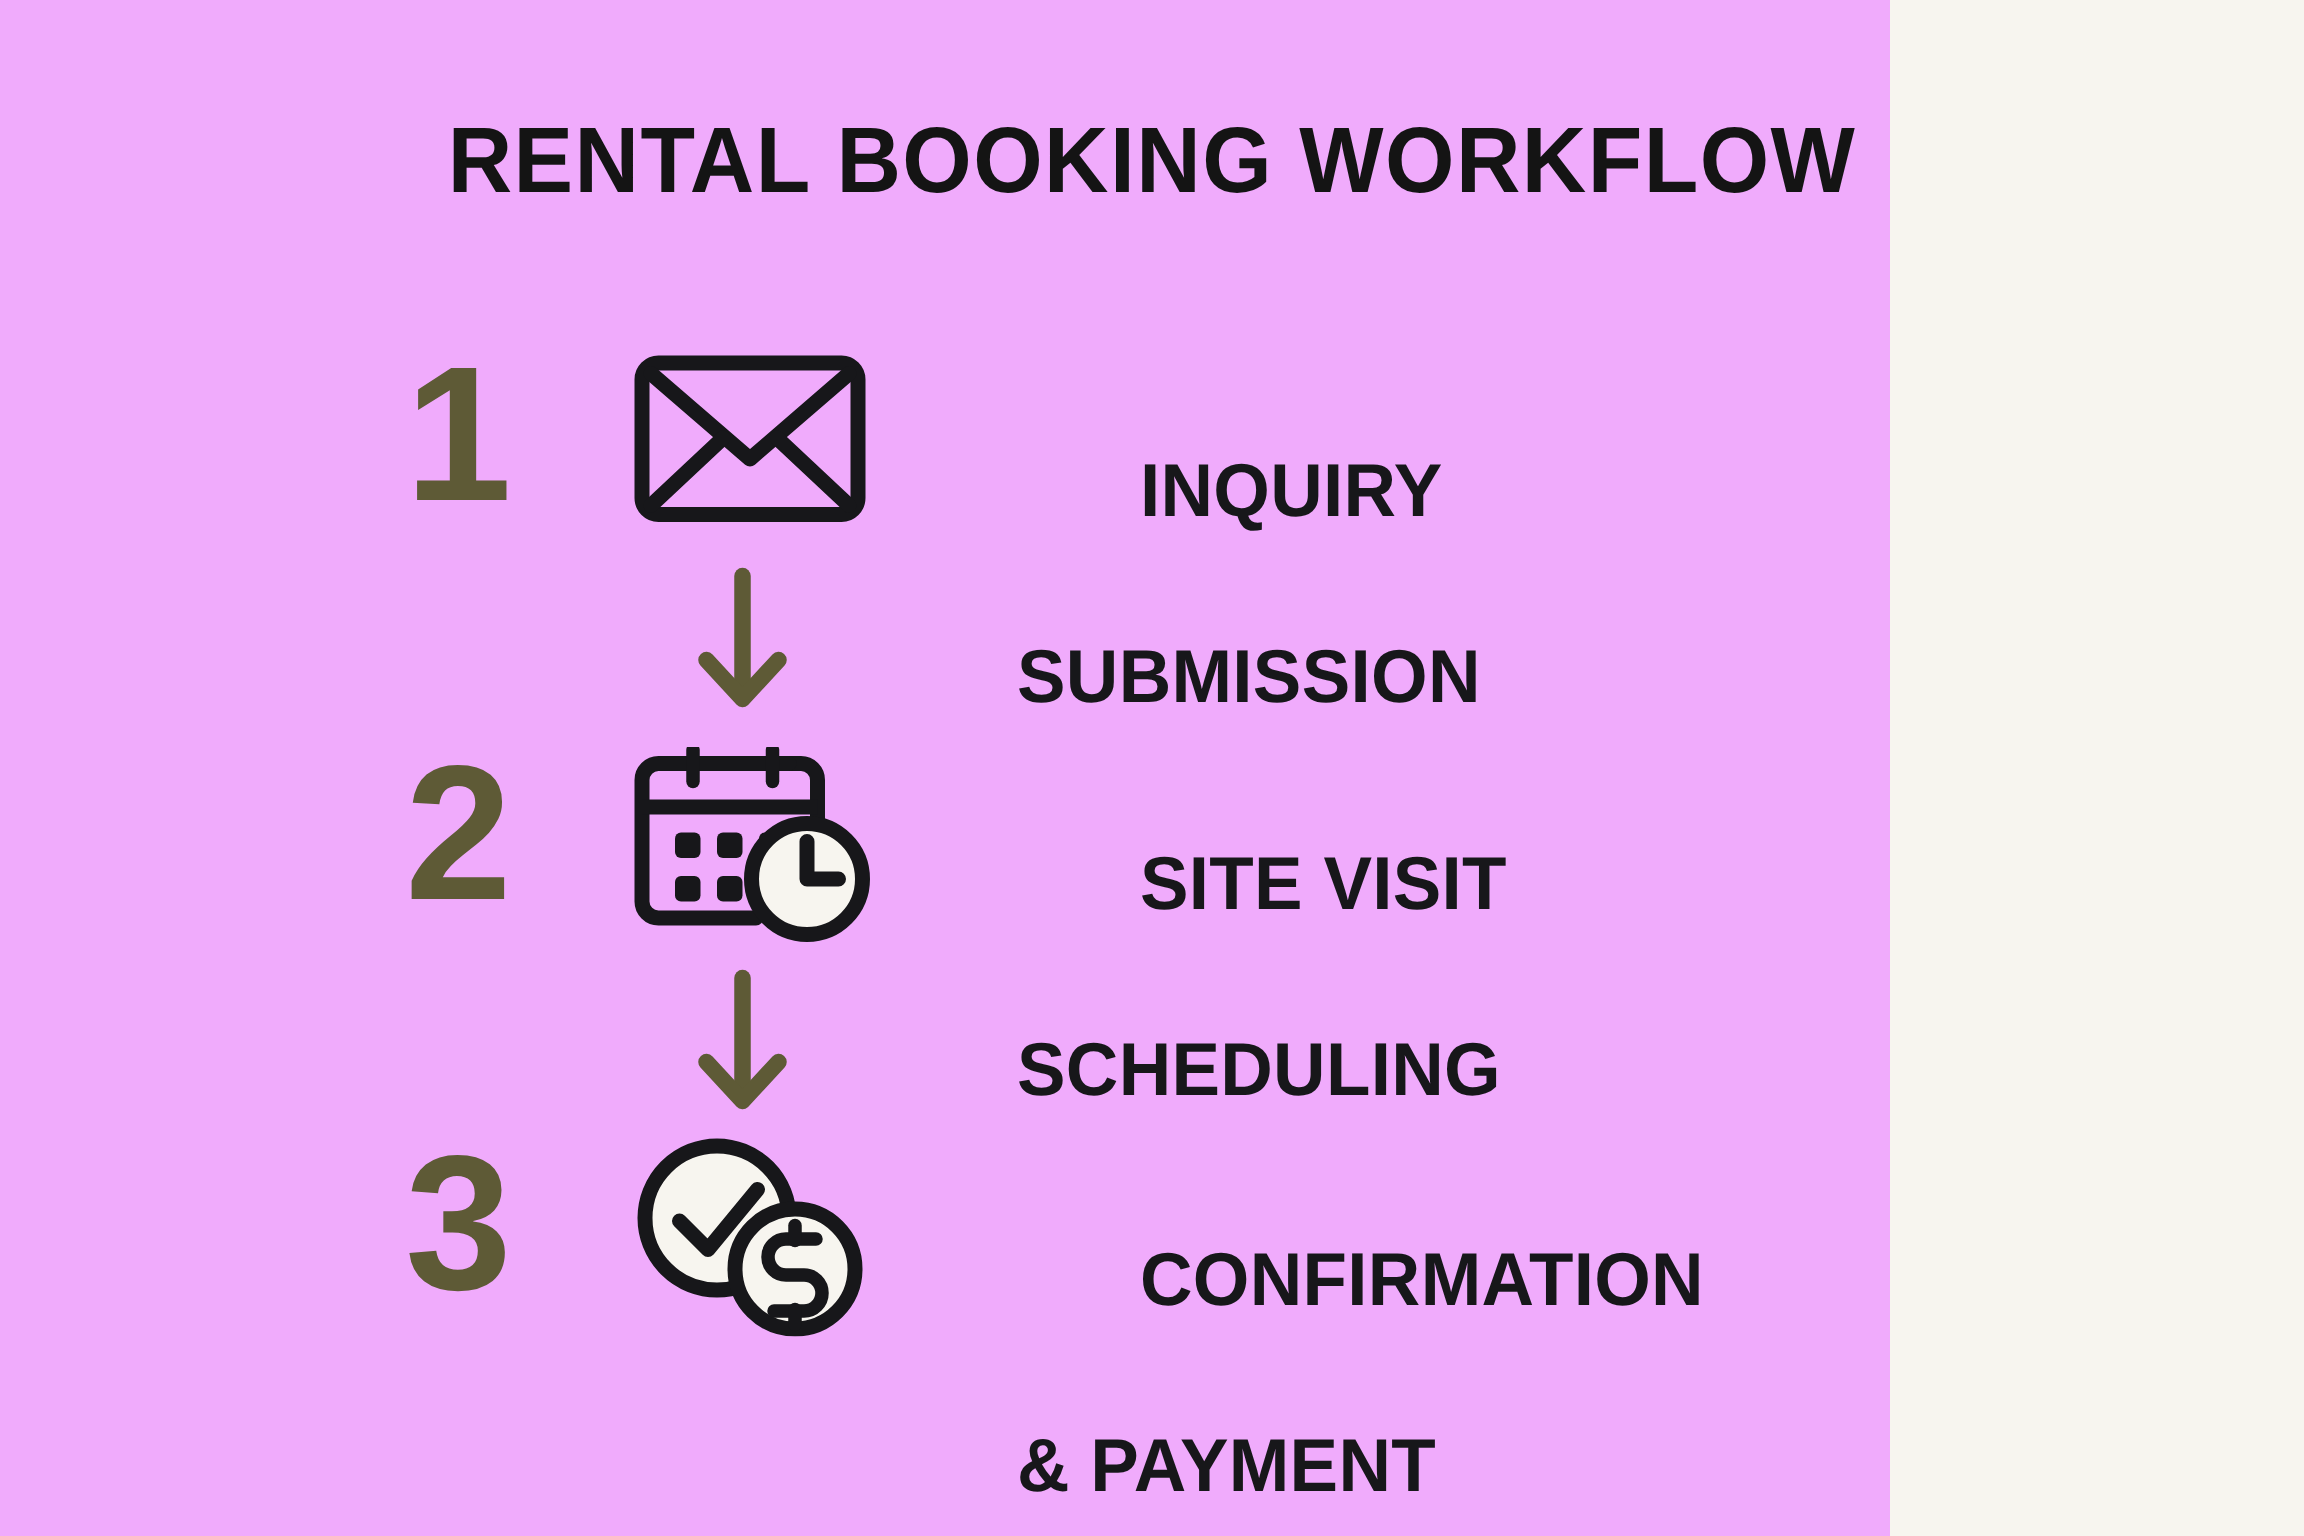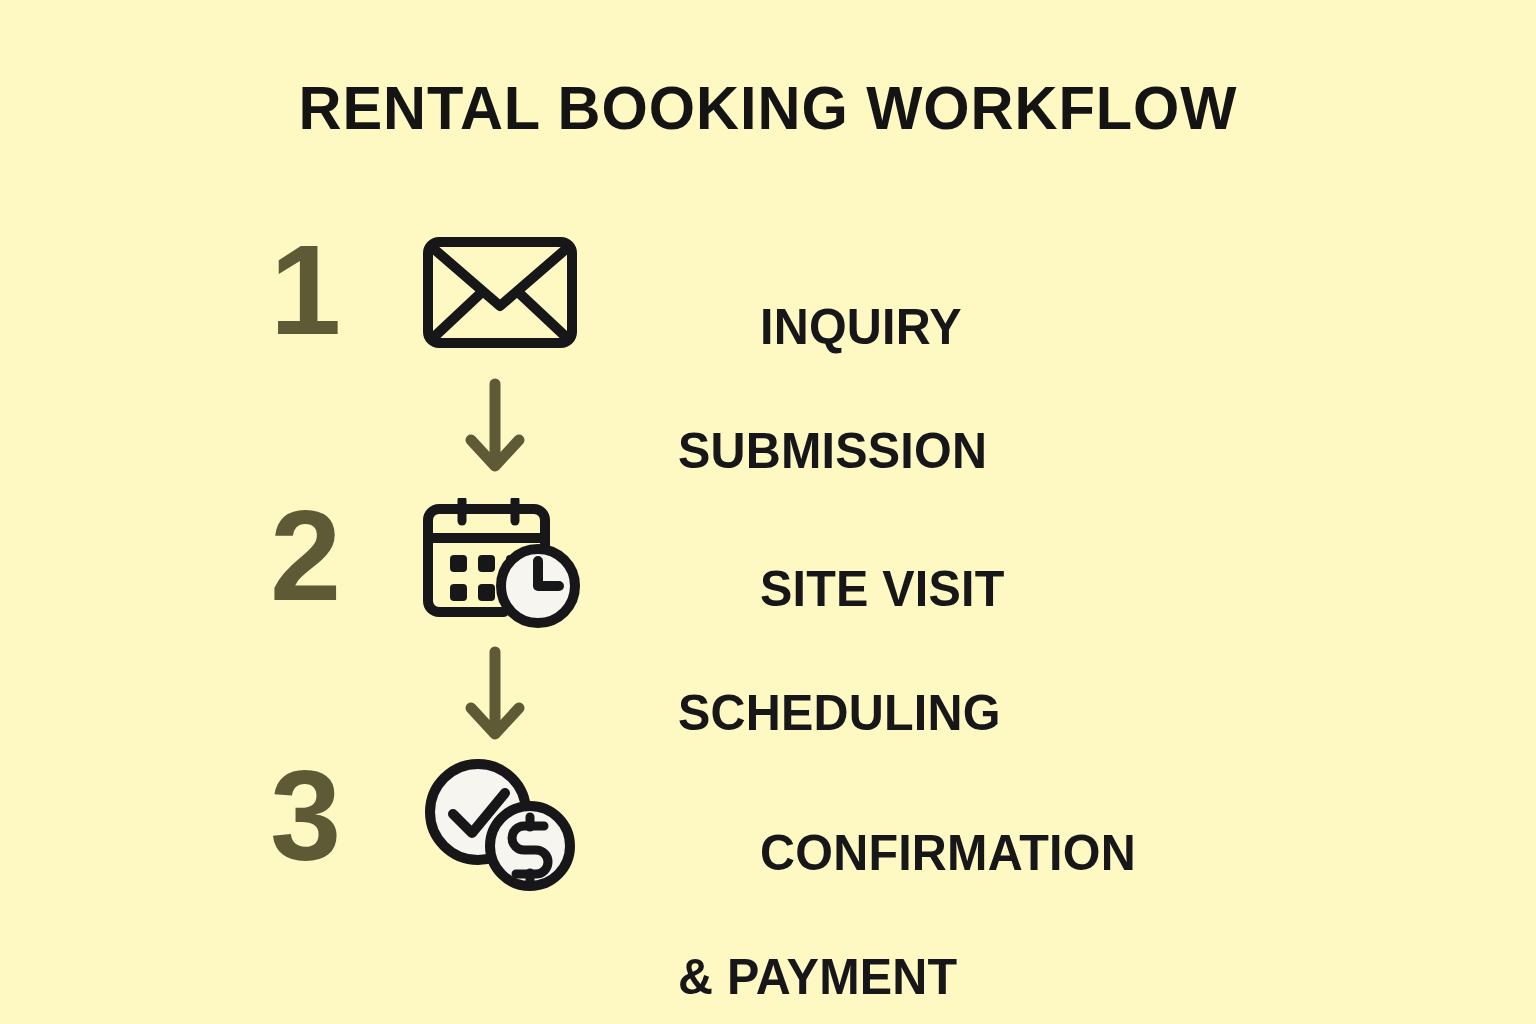--- a/index.html
+++ b/index.html
@@ -12,23 +12,23 @@
     background: #F7F5EF;
     font-family: "Liberation Sans", sans-serif;
     overflow: hidden;
     position: relative;
   }
 
   #canvas {
     position: absolute;
     left: 0;
     top: 0;
-    width: 1536px;
+    width: 1260px;
     height: 1024px;
-    background: #fef9c3;
+    background: #f0abfc;
   }
 
   
   #title {
     position: absolute;
     left: 0;
     top: 76px;
     width: 1536px;
     text-align: center;
     font-family: "Liberation Sans", sans-serif;

